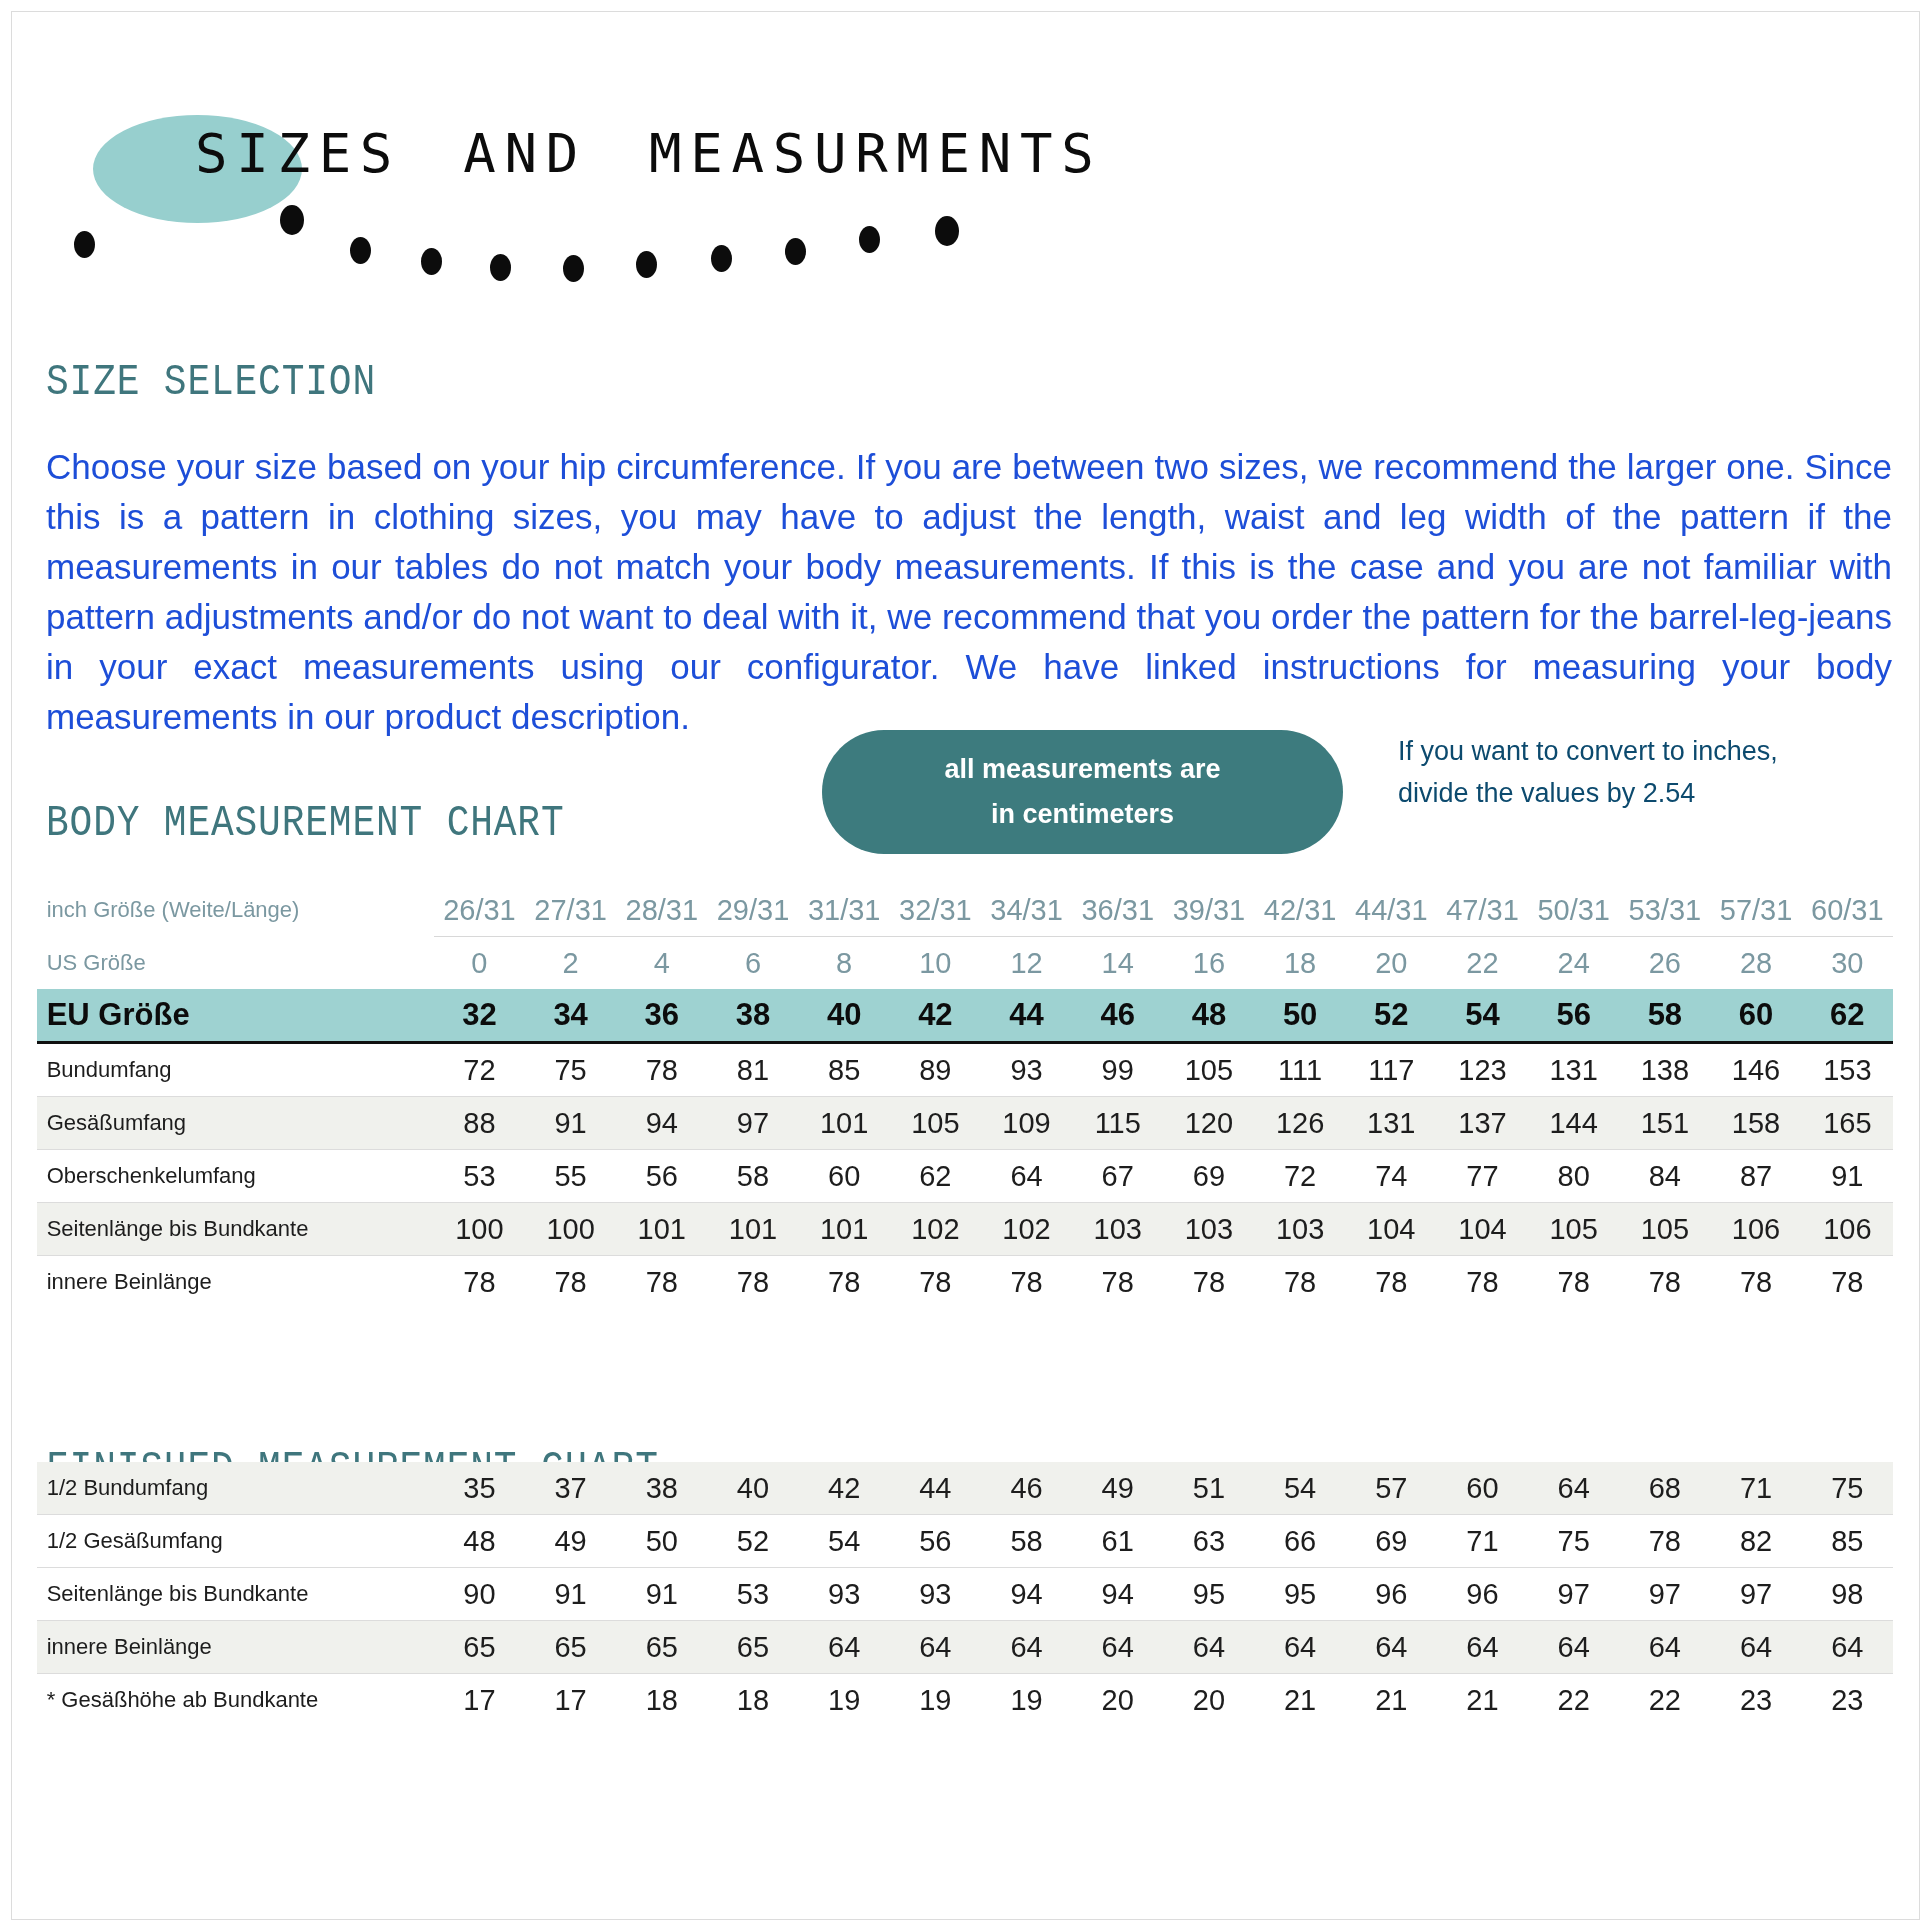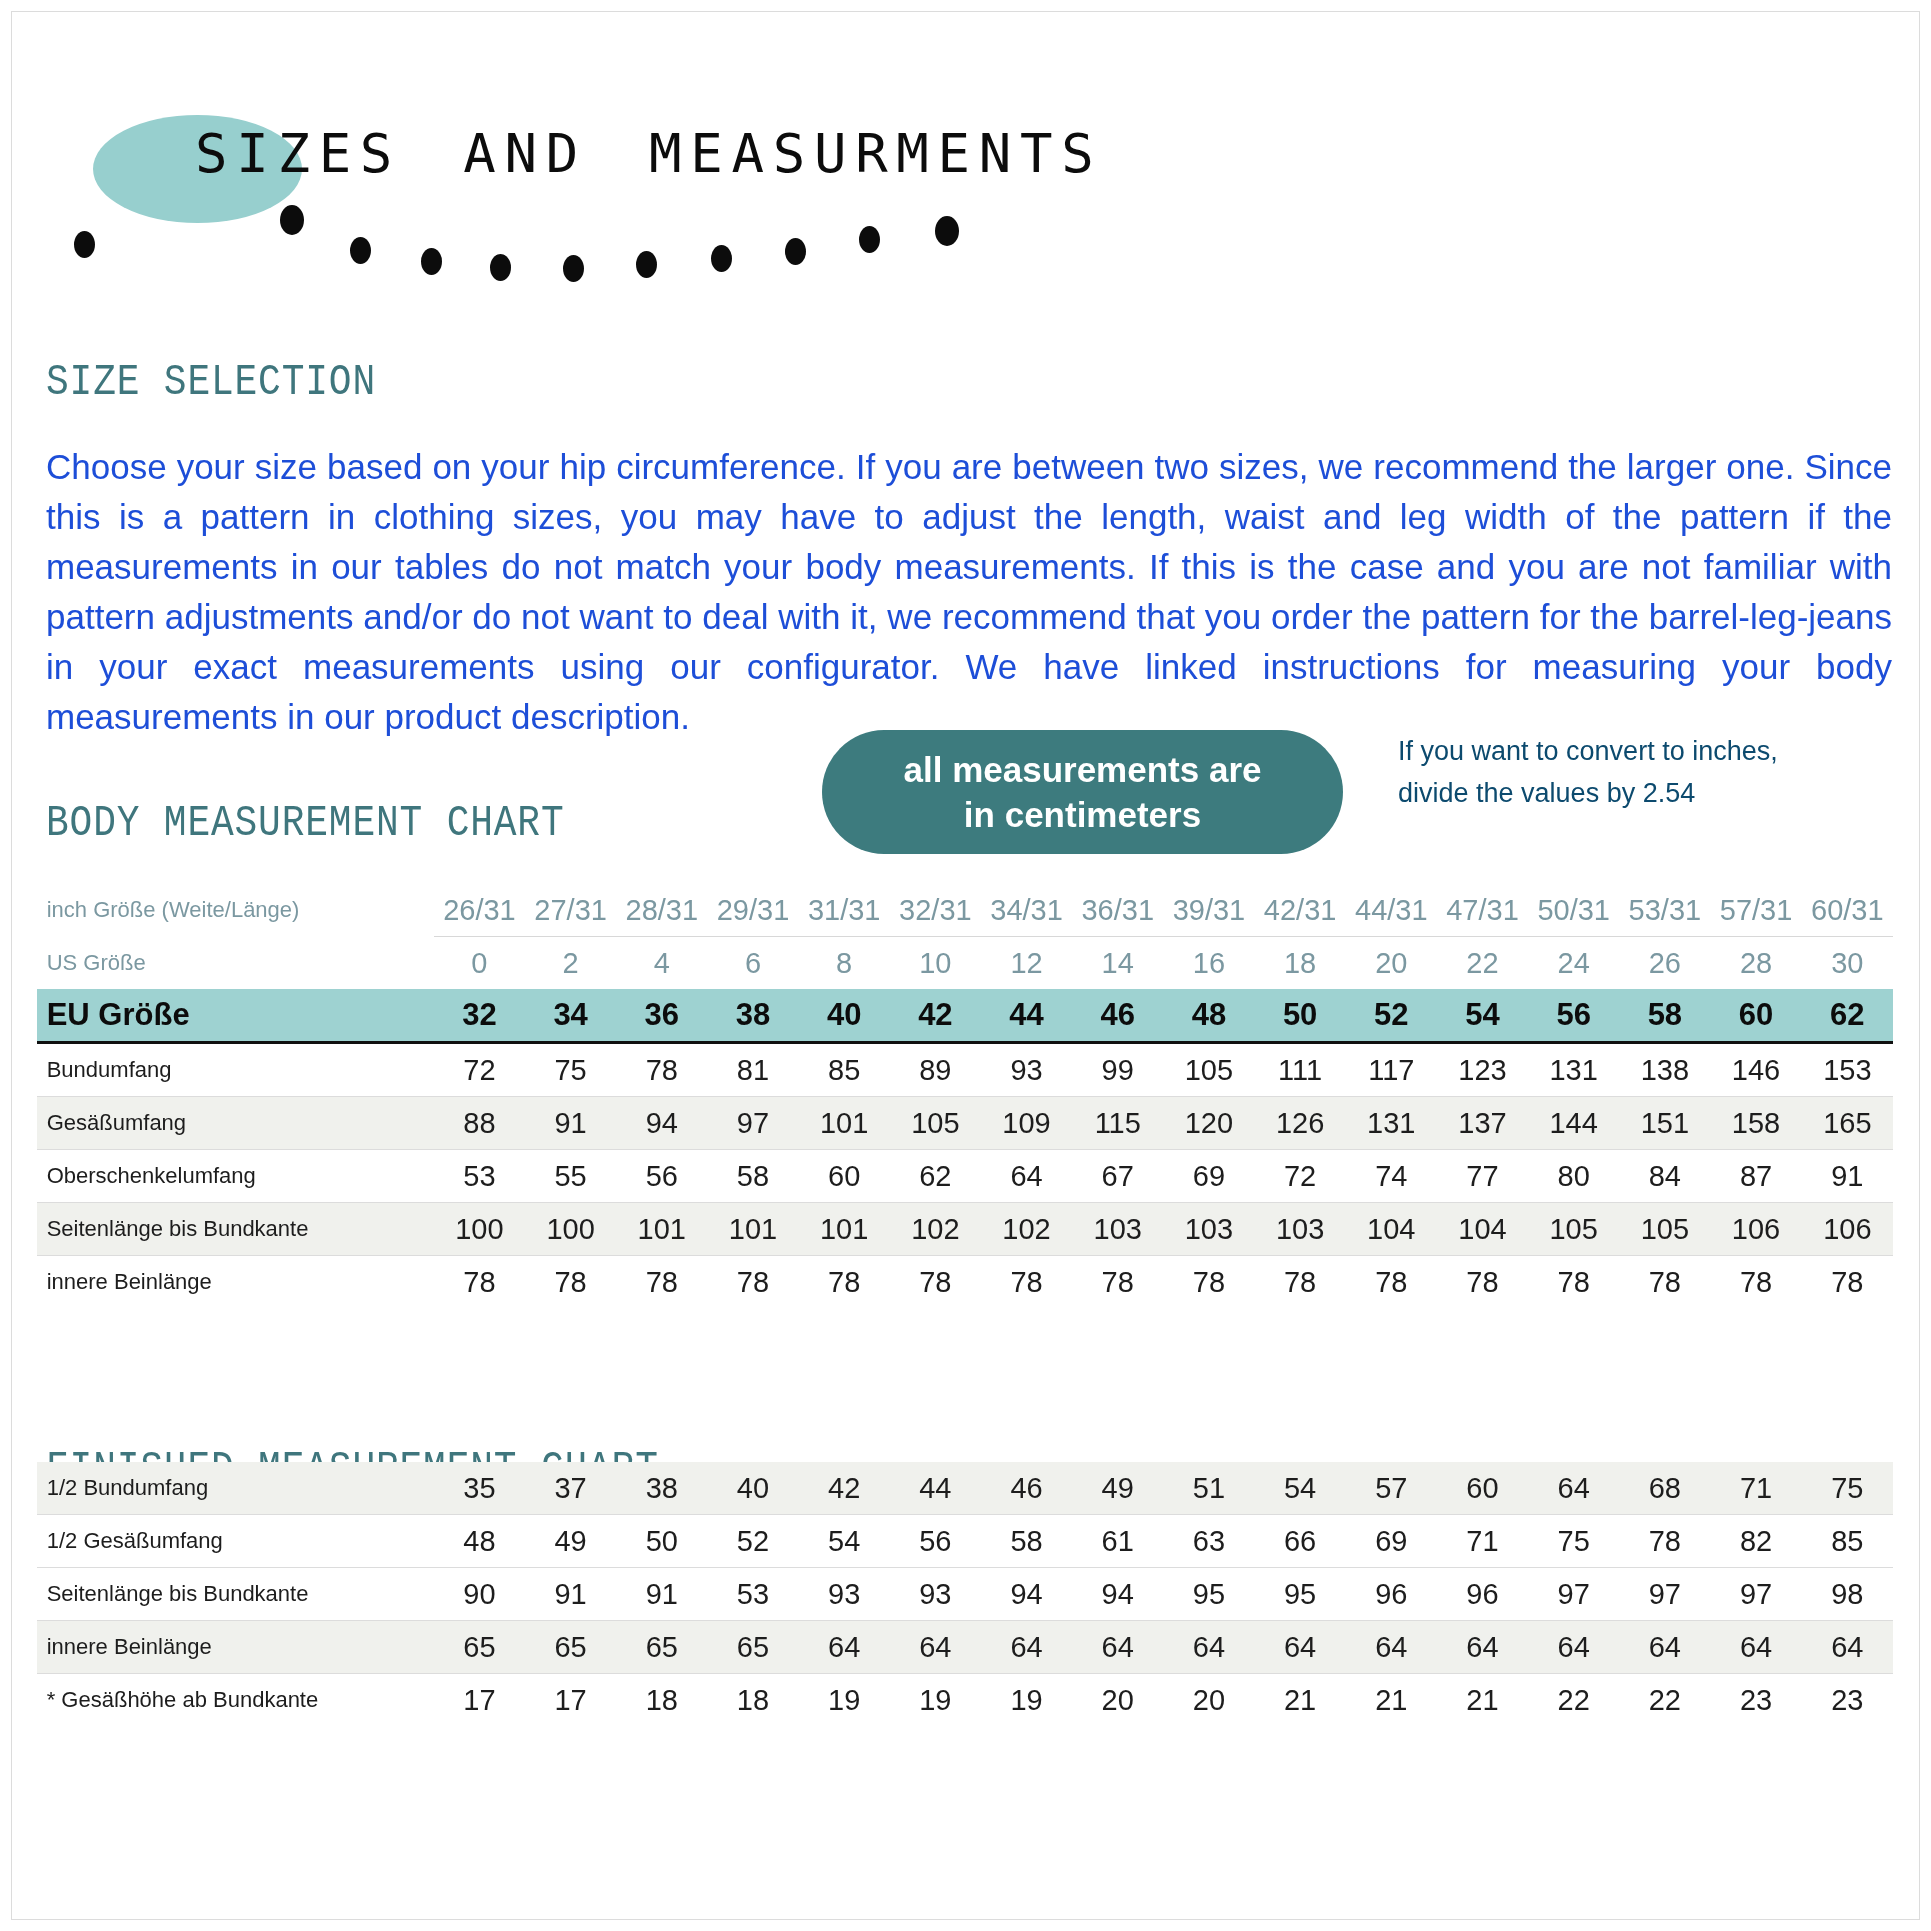--- a/index.html
+++ b/index.html
@@ -49,21 +49,21 @@
   .intro{
     position:absolute;left:46px;top:442px;width:1846px;margin:0;
     font-size:35px;line-height:50px;text-align:justify;color:#1d4ed8;
   }
 
   
   .badge{
     position:absolute;left:822px;top:730px;width:521px;height:124px;
     background:#3d7b7e;border-radius:62px;
     display:flex;flex-direction:column;align-items:center;justify-content:center;
-    color:#ffffff;font-weight:700;font-size:35px;line-height:45px;text-align:center;
+    color:#ffffff;font-weight:700;font-size:27px;line-height:45px;text-align:center;
   }
   .note{
     position:absolute;left:1398px;top:730px;
     font-size:27px;line-height:42px;color:#0c4a6e;font-weight:400;
   }
 
   
   table.size-table{
     position:absolute;left:37px;width:1856px;
     border-collapse:collapse;table-layout:fixed;

